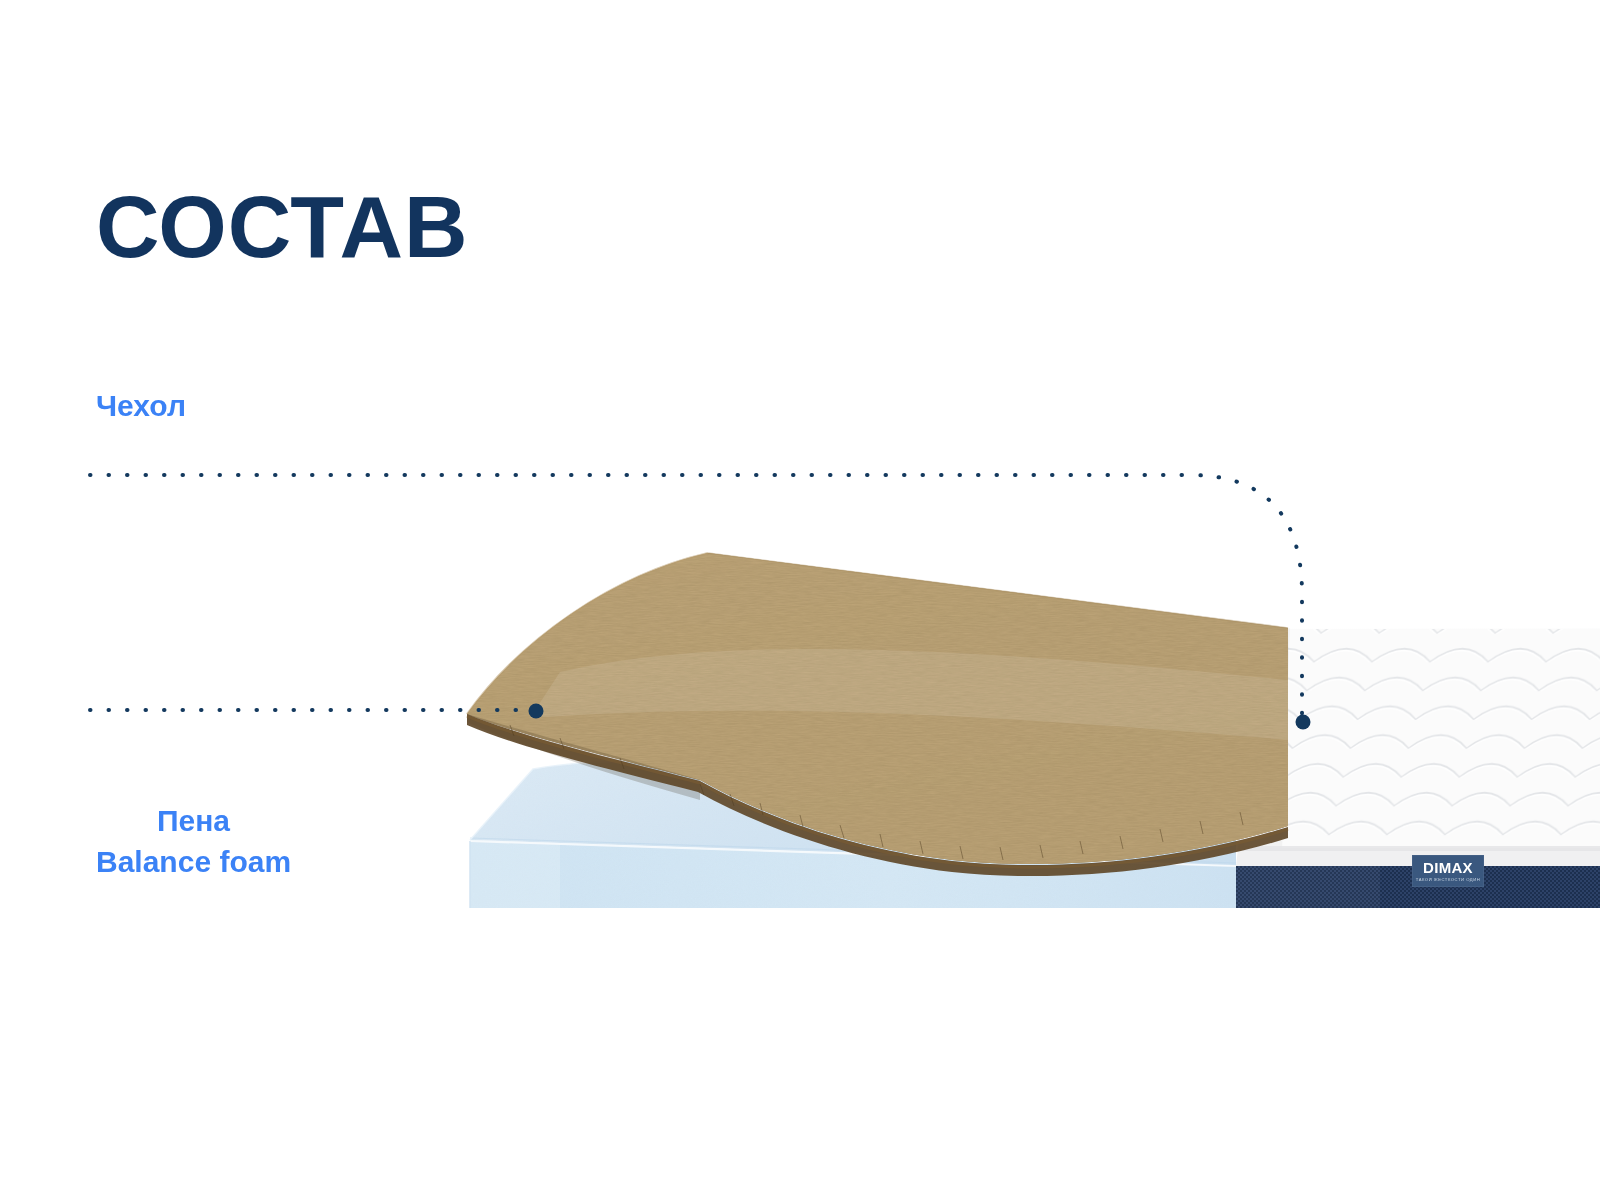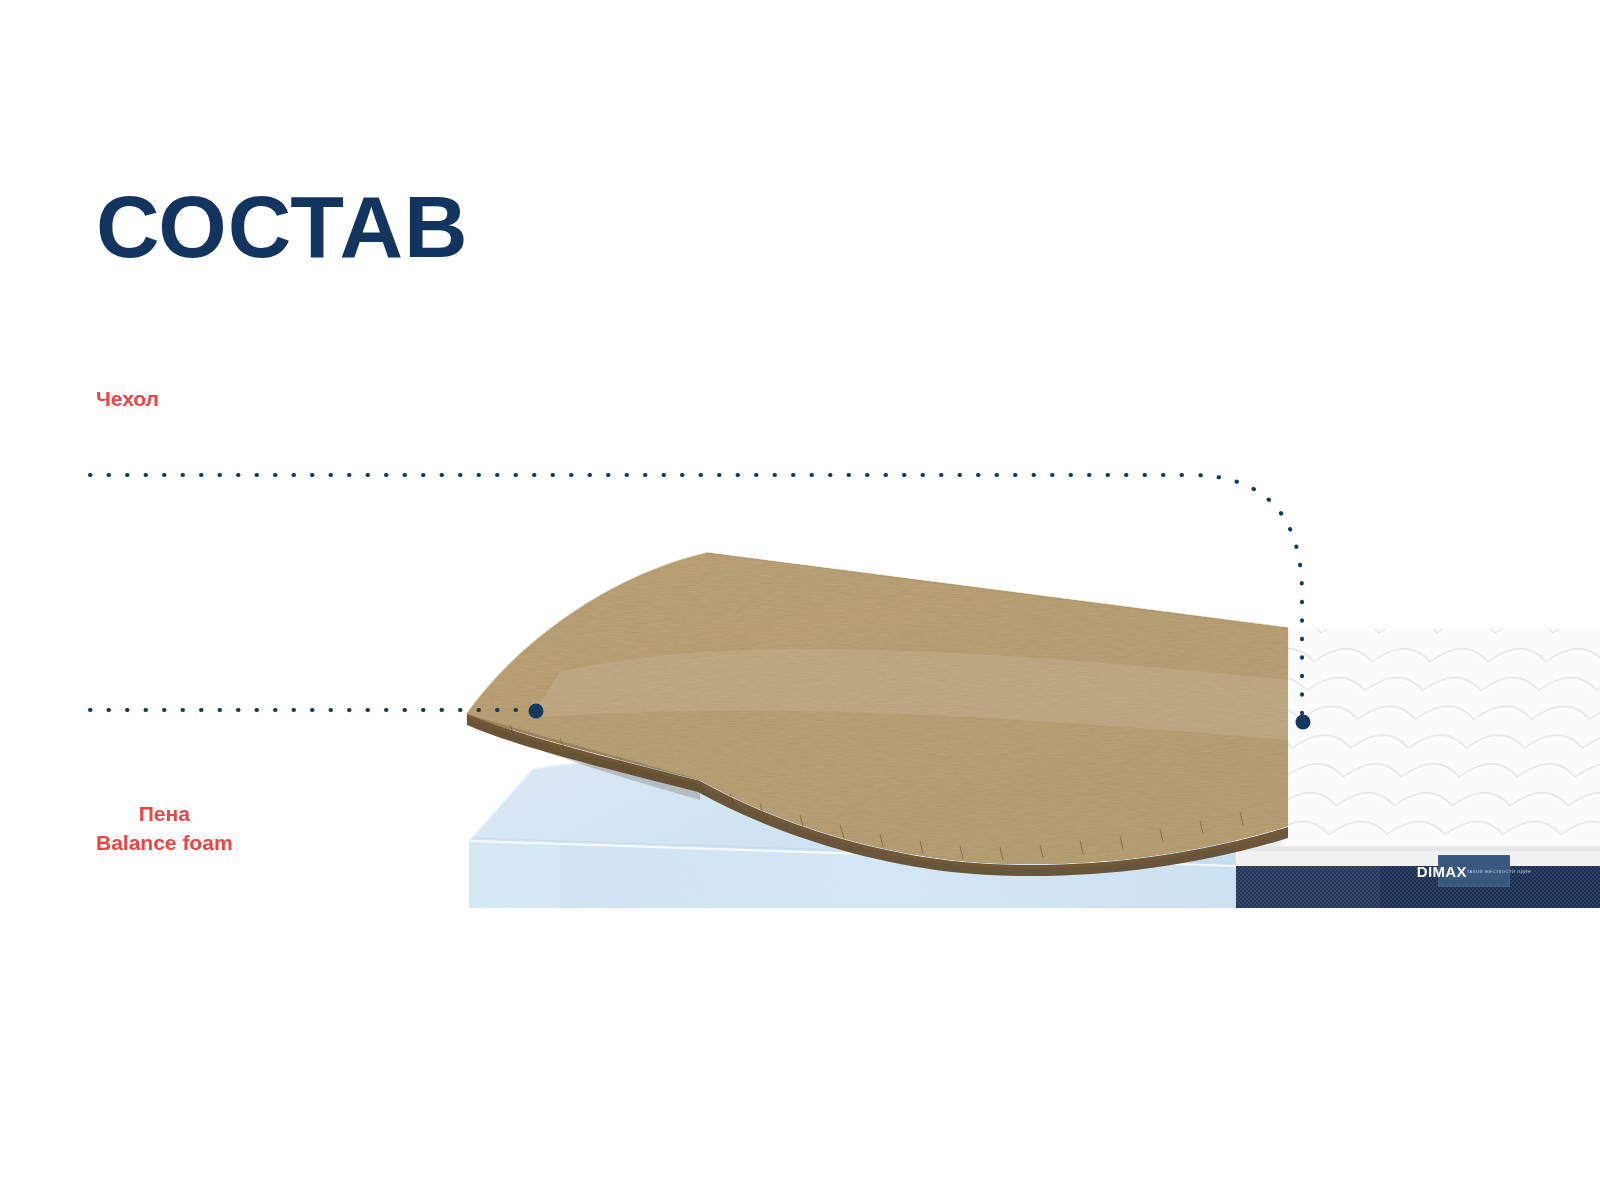--- a/index.html
+++ b/index.html
@@ -32,25 +32,25 @@
     white-space: nowrap;
   }
 
   
   .label-block {
     position: absolute;
     left: 96px;
     color: #13395e;
   }
   .label-line {
-    font-size: 21px;
+    font-size: 30px;
     font-weight: 700;
     line-height: 1.38;
     white-space: nowrap;
-    color: #ef4444;
+    color: #3b82f6;
   }
   #label-cover   { top: 385px; }
   #label-coir    { top: 613px; }
   #label-foam    { top: 800px; text-align: center; }
 
   
   #art {
     position: absolute;
     left: 0;
     top: 0;
@@ -60,25 +60,24 @@
 
   
   #dimax-badge {
     position: absolute;
     left: 1412px;
     top: 855px;
     width: 72px;
     height: 32px;
     background: #3a587f;
     display: flex;
-    flex-direction: row;
+    flex-direction: column;
     align-items: center;
     justify-content: center;
     box-shadow: 0 0 0 0.5px rgba(255,255,255,0.10) inset;
-    margin-left: 26px;
   }
   #dimax-badge .brand {
     font-size: 15px;
     font-weight: 700;
     color: #ffffff;
     letter-spacing: 0.3px;
     line-height: 1;
   }
   #dimax-badge .tagline {
     font-size: 4.2px;

